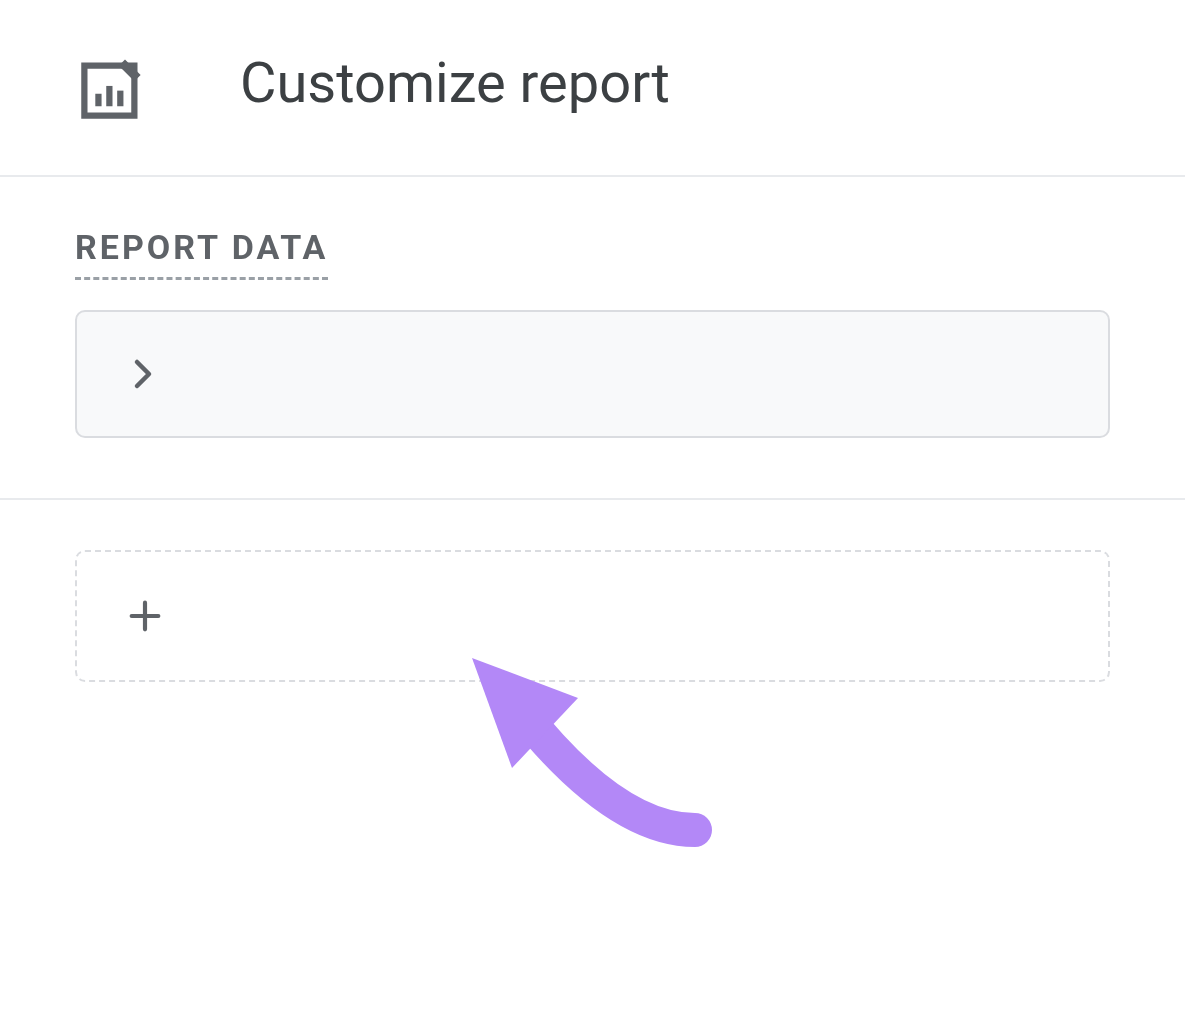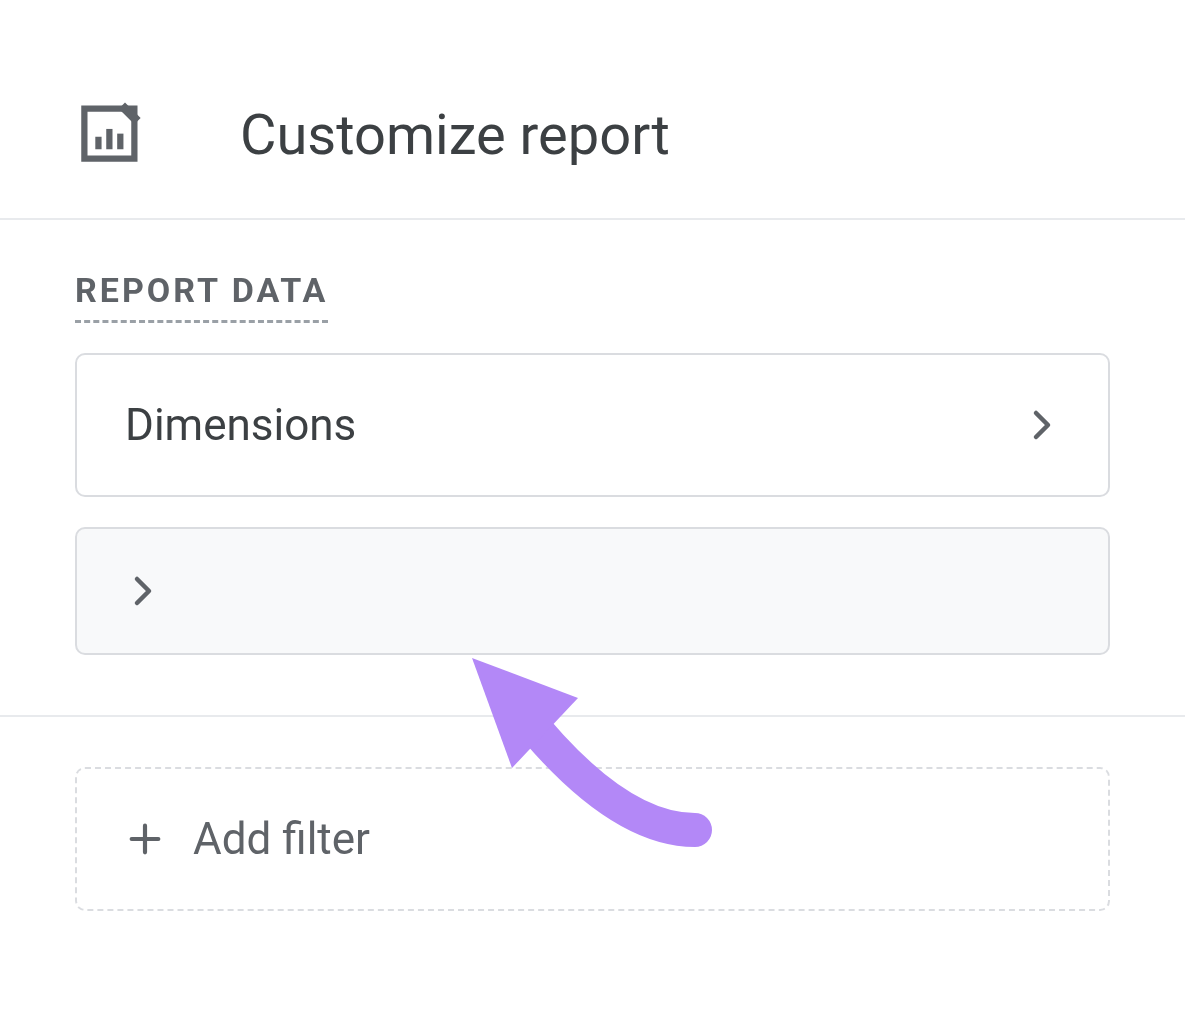--- a/index.html
+++ b/index.html
@@ -6,24 +6,23 @@
     body {
       font-family: 'Google Sans', Roboto, Arial, sans-serif;
       background: #fff;
       width: 1185px;
       height: 1023px;
       overflow: hidden;
       position: relative;
     }
     .header {
       display: flex;
-      align-items: flex-end;
+      align-items: flex-start;
       padding: 50px 75px 50px 75px;
       gap: 90px;
-      margin-top: 43px;
     }
     .header-icon {
       width: 75px;
       height: 75px;
       display: flex;
       align-items: center;
       justify-content: center;
     }
     .header-title {
       font-size: 56px;
@@ -118,48 +117,39 @@
     </svg>
   </div>
   <div class="header-title">Customize report</div>
 </div>
 
 <div class="divider"></div>
 
 <div class="section">
   <div class="section-label">REPORT DATA</div>
 
-  <div class="row-button">
-    <span class="row-label">Dimensions</span>
-    <span class="chevron">
-      <svg width="36" height="36" viewBox="0 0 24 24">
-          <path d="M8 4 L16 12 L8 20" stroke="#5f6368" stroke-width="3" fill="none" stroke-linecap="round" stroke-linejoin="round"></path>
-        </svg>
-    </span>
-  </div>
 
   <div class="row-button hovered">
     <span class="chevron">
       <svg width="36" height="36" viewBox="0 0 24 24">
           <path d="M8 4 L16 12 L8 20" stroke="#5f6368" stroke-width="3" fill="none" stroke-linecap="round" stroke-linejoin="round"></path>
         </svg>
     </span>
   </div>
 </div>
 
 <div class="divider"></div>
 
 <div class="section">
 
   <div class="add-filter-row">
     <span class="plus-icon">
       <svg width="40" height="40" viewBox="0 0 24 24">
           <path d="M12 4 L12 20 M4 12 L20 12" stroke="#5f6368" stroke-width="2.5" stroke-linecap="round"></path>
         </svg>
     </span>
-    <span class="add-filter-label">Add filter</span>
   </div>
 </div>
 
 <svg class="annotation-arrow" width="260" height="220" viewBox="0 0 260 220">
   <path d="M 235 190 Q 155 190 60 70" stroke="#b388f7" stroke-width="34" fill="none" stroke-linecap="round"></path>
   <path d="M 12 18 L 118 58 L 52 128 Z" fill="#b388f7"></path>
 </svg>
 
 </body></html>

